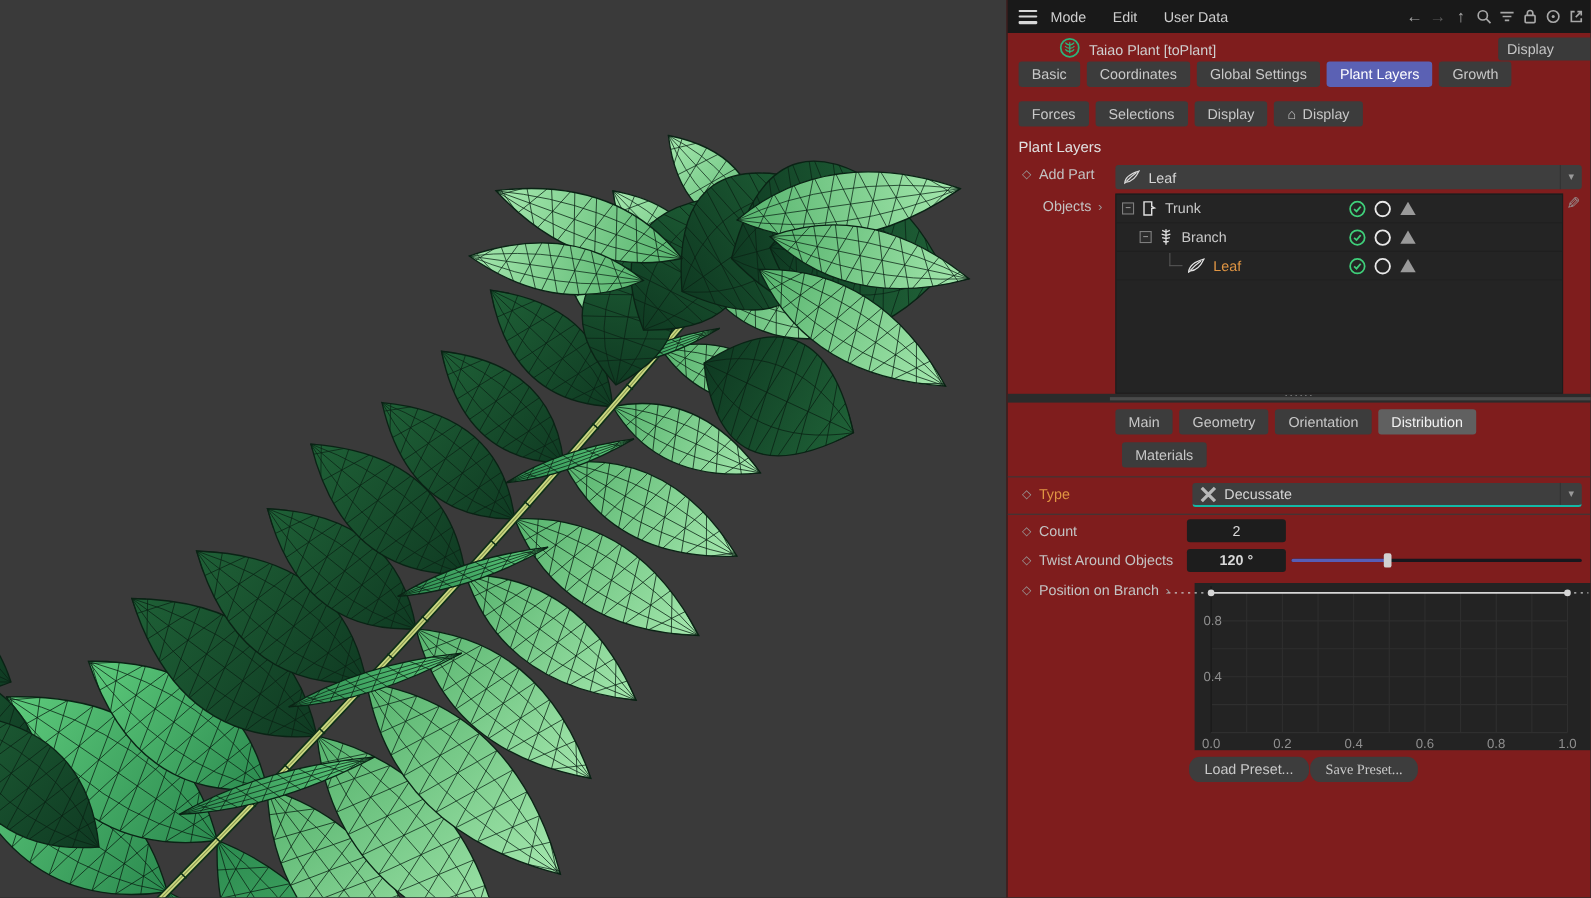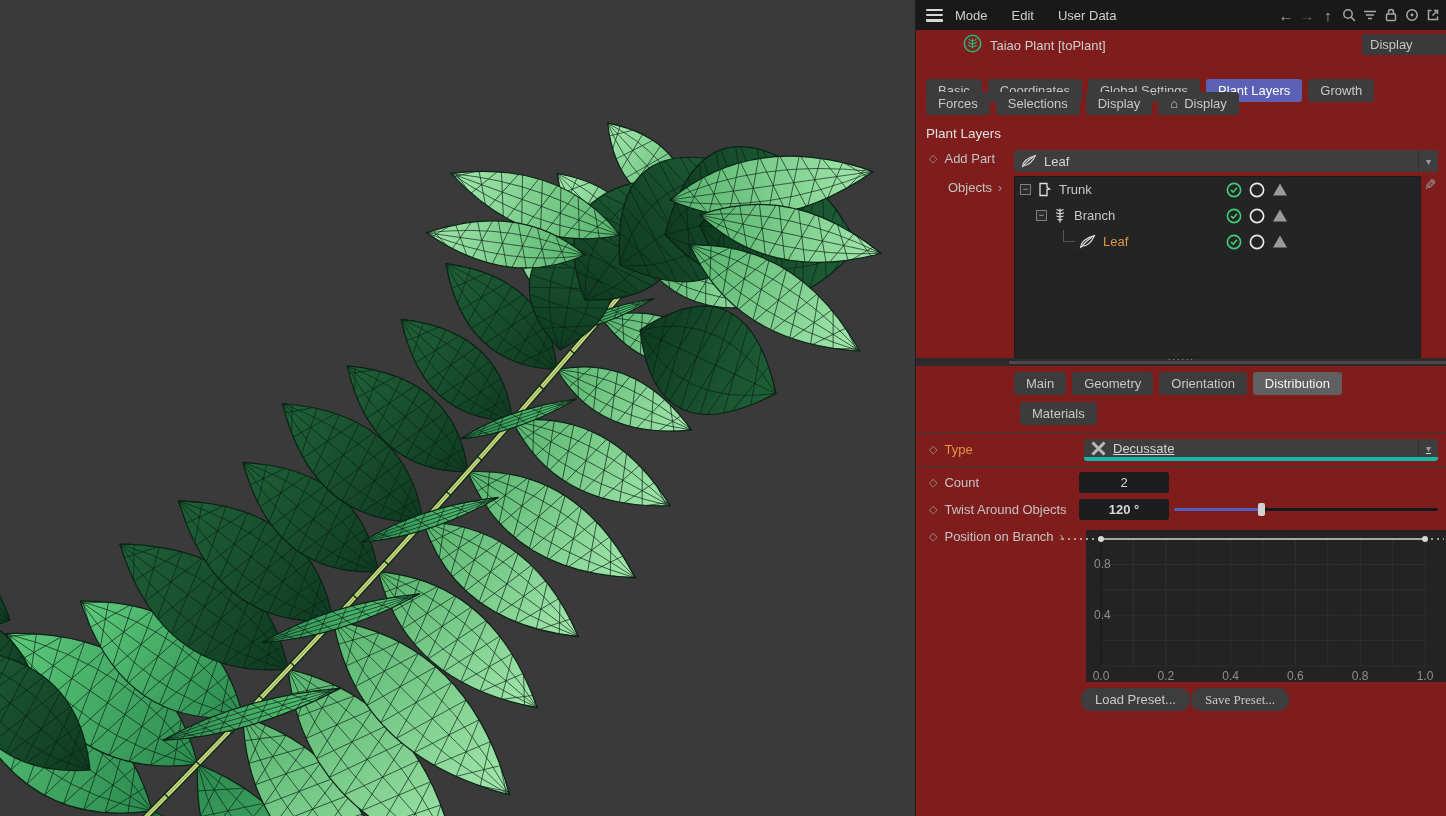--- a/index.html
+++ b/index.html
@@ -48,21 +48,21 @@
   .param-label.orange { color:#e09543; }
   .chev { color:#9a9a9a; margin-left:6px; font-size:12px; }
 
   .row-abs { position:absolute; display:flex; align-items:center; }
 
   .dropdown { background:#3e3e3e; border-radius:3px; height:22px; display:flex; align-items:center;
     padding:0 0 0 7px; color:#d5d5d5; cursor:pointer; }
   .dropdown .dd-caret { margin-left:auto; width:20px; align-self:stretch; display:flex; align-items:center;
     justify-content:center; color:#9a9a9a; font-size:10px; border-left:1px solid #333; }
   .dropdown .dd-icon { margin-right:7px; display:flex; }
-  .dropdown.underlined { border-bottom:4px solid #14b8a6;text-decoration:underline; }
+  .dropdown.underlined { border-bottom:2px solid #14b8a6; }
 
   
   .tree { position:absolute; left:98px; top:176px; width:407px; height:182px; background:#242424;
     border:1px solid #1c1c1c; }
   .tree-row { height:26px; display:flex; align-items:center; border-bottom:1px solid #202020; cursor:pointer; }
   .tree-row .name { color:#c8c8c8; margin-left:7px; }
   .tree-row .name.sel { color:#e09543; }
   .expander { width:11px; height:11px; border:1px solid #7e7e7e; color:#bdbdbd; font-size:9px; line-height:9px;
     text-align:center; background:#2c2c2c; }
   .t-ind0 { margin-left:5px; } .t-ind1 { margin-left:21px; } .t-ind2 { margin-left:48px; }
@@ -392,21 +392,21 @@
             <path d="M9.5 7 Q6.5 6.5 5.5 4.8 M9.5 7 Q12.5 6.5 13.5 4.8 M9.5 10 Q6.3 9.6 5.2 7.8 M9.5 10 Q12.7 9.6 13.8 7.8 M9.5 13 Q6.5 12.6 5.5 10.9 M9.5 13 Q12.5 12.6 13.5 10.9" stroke="#2db37a" stroke-width="1.1"></path>
           </svg>
       </span>
       <span class="obj-title">Taiao Plant [toPlant]</span>
       <div class="preset-dd">
         <span>Display</span>
         <span class="caret">▾</span>
       </div>
     </div>
 
-    <div class="tabs" style="top:79px;">
+    <div class="tabs" style="top:56px;">
       <div class="tab">Basic</div>
       <div class="tab">Coordinates</div>
       <div class="tab">Global Settings</div>
       <div class="tab selected">Plant Layers</div>
       <div class="tab">Growth</div>
     </div>
     <div class="tabs" style="top:92px;">
       <div class="tab">Forces</div>
       <div class="tab">Selections</div>
       <div class="tab">Display</div>

